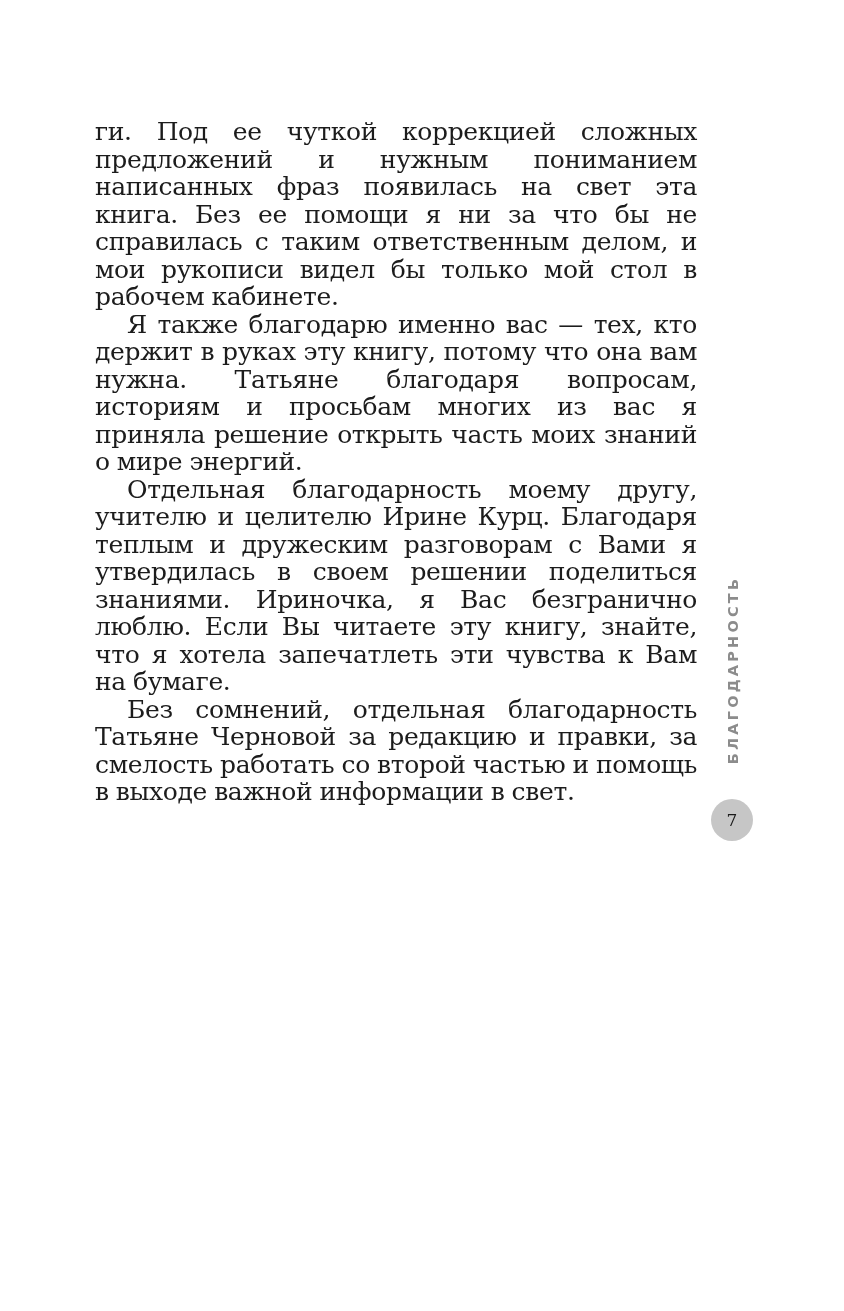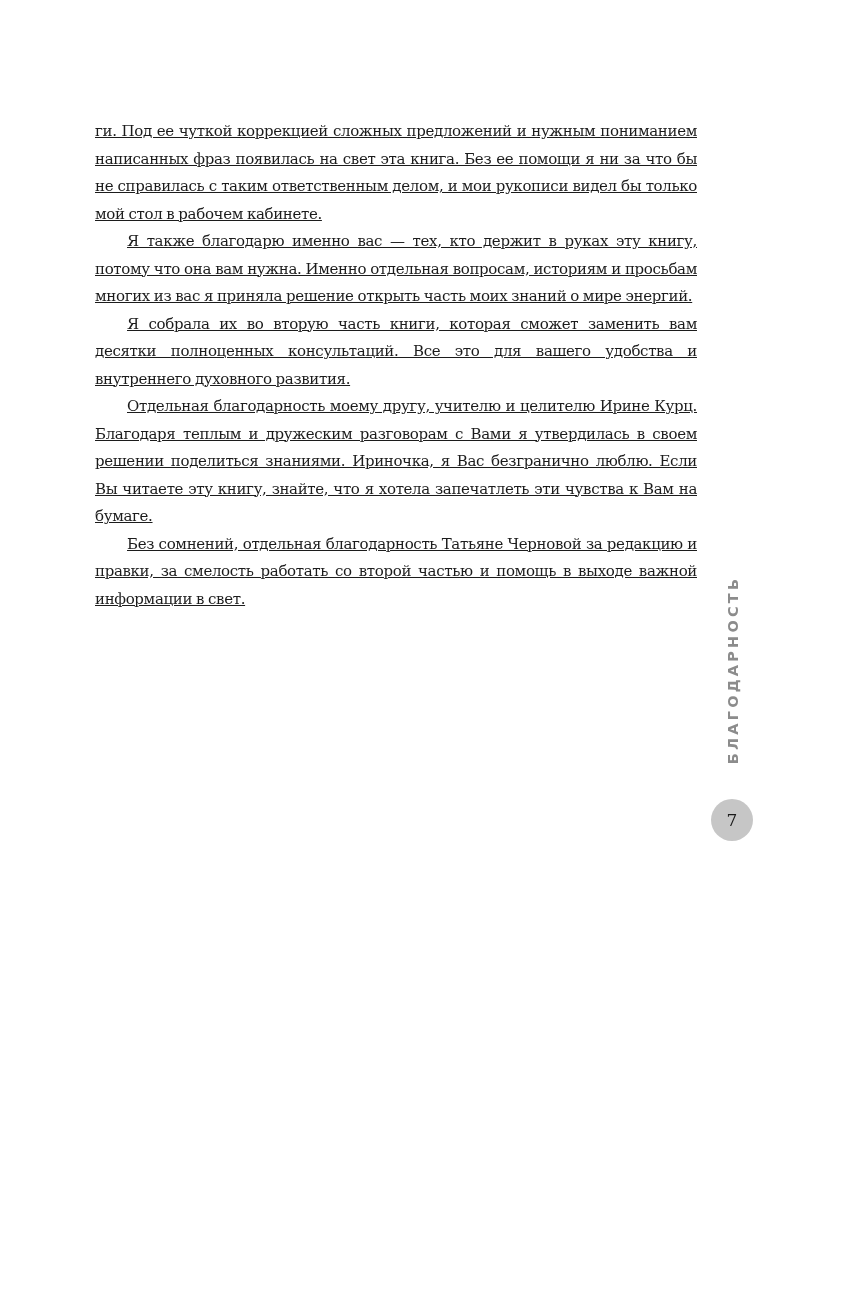--- a/index.html
+++ b/index.html
@@ -16,27 +16,26 @@
       color: #1c1c1c;
     }
     .page-body {
       position: absolute;
       left: 95px;
       top: 118px;
       width: 602px;
     }
     .para {
       margin: 0;
-      font-size: 15px;
+      font-size: 25px;
       line-height: 27.5px;
       text-align: justify;
       letter-spacing: -0.35px;
       word-spacing: -0.5px;
       hyphens: manual;
-      text-decoration: underline;
     }
     .para.indent {
       text-indent: 32px;
     }
     .running-head {
       position: absolute;
       left: 733px;
       top: 670px;
       transform: translate(-50%, -50%) rotate(-90deg);
       white-space: nowrap;
@@ -60,22 +59,21 @@
       font-family: "DejaVu Serif", "Liberation Serif", serif;
       font-size: 17px;
       color: #1a1a1a;
     }
   </style>
 </head>
 <body>
 
 <main class="page-body">
   <p class="para">ги. Под ее чуткой коррекцией сложных предложений и нуж­ным пониманием написанных фраз появилась на свет эта книга. Без ее помощи я ни за что бы не справилась с таким ответственным делом, и мои рукописи видел бы только мой стол в рабочем кабинете.</p>
-  <p class="para indent">Я также благодарю именно вас — тех, кто держит в руках эту книгу, потому что она вам нужна. Именно отдельная во­просам, историям и просьбам многих из вас я приняла реше­ние открыть часть моих знаний о мире энергий.</p>
-  <p class="para indent">Я собрала их во вторую часть книги, которая сможет за­менить вам десятки полноценных консультаций. Все это для вашего удобства и внутреннего духовного развития.</p>
+  <p class="para indent">Я также благодарю именно вас — тех, кто держит в руках эту книгу, потому что она вам нужна. Татьяне благодаря во­просам, историям и просьбам многих из вас я приняла реше­ние открыть часть моих знаний о мире энергий.</p>
   <p class="para indent">Отдельная благодарность моему другу, учителю и целите­лю Ирине Курц. Благодаря теплым и дружеским разговорам с Вами я утвердилась в своем решении поделиться знания­ми. Ириночка, я Вас безгранично люблю. Если Вы читаете эту книгу, знайте, что я хотела запечатлеть эти чувства к Вам на бумаге.</p>
   <p class="para indent">Без сомнений, отдельная благодарность Татьяне Черновой за редакцию и правки, за смелость работать со второй частью и помощь в выходе важной информации в свет.</p>
 </main>
 
 <div class="running-head">БЛАГОДАРНОСТЬ</div>
 
 <div class="page-number">
   <span>7</span>
 </div>
 

